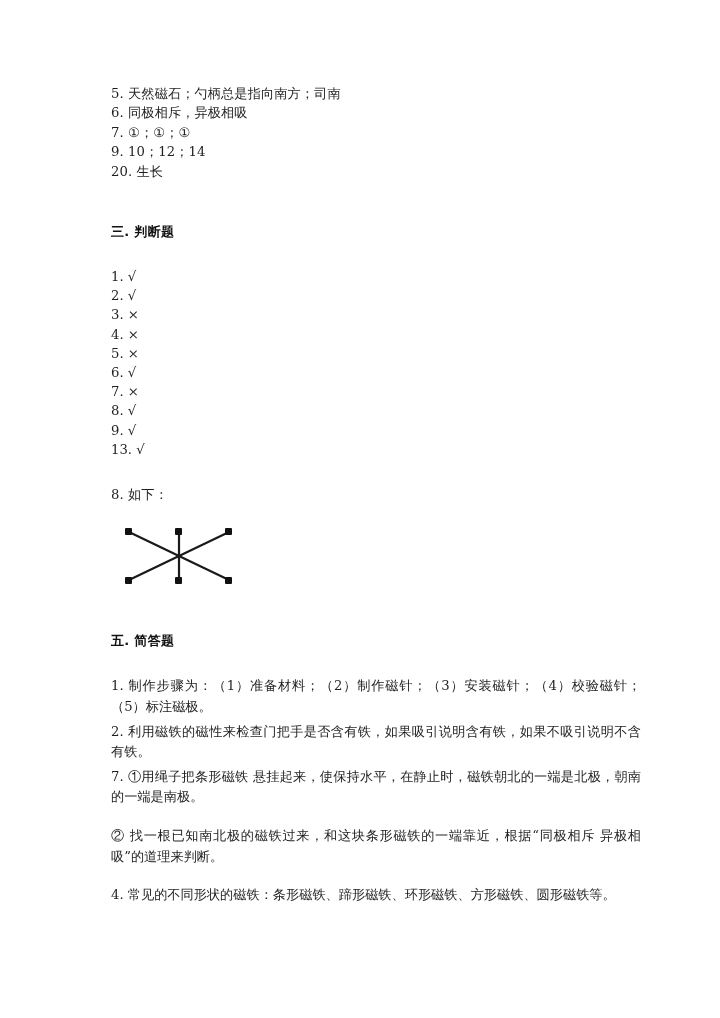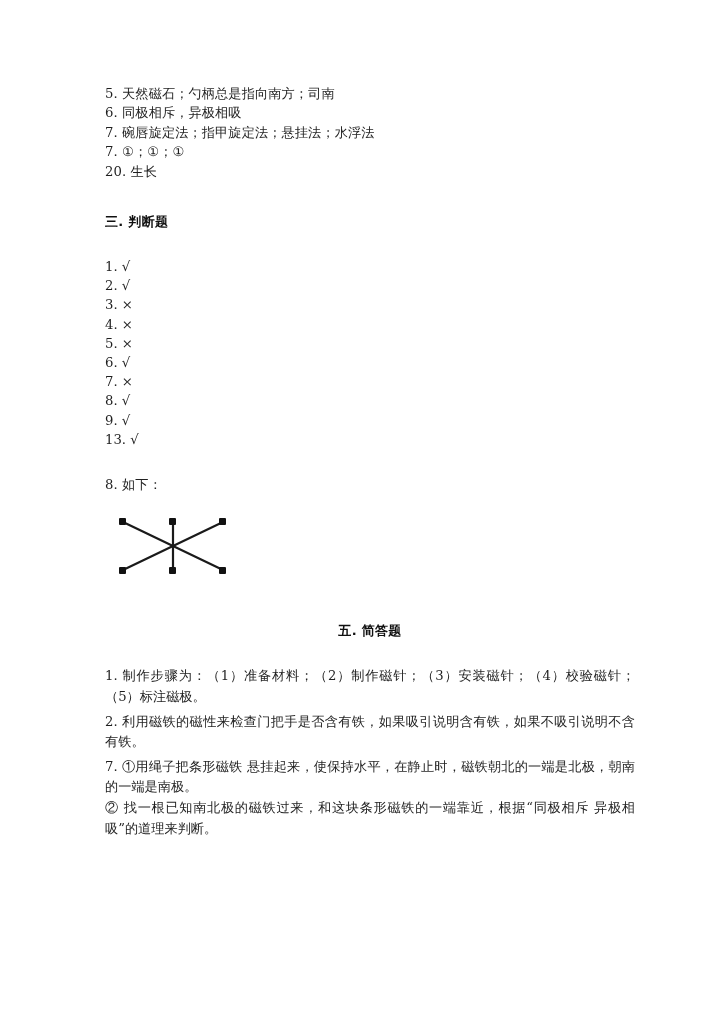--- a/index.html
+++ b/index.html
@@ -14,21 +14,21 @@
   .page {
     position: relative;
     width: 720px;
     height: 1018px;
     background: #ffffff;
     overflow: hidden;
     box-sizing: border-box;
   }
   .content {
     position: absolute;
-    left: 105px;
+    left: 111px;
     top: 84px;
     width: 530px;
   }
 
   
   .ans-line {
     font-size: 13.2px;
     line-height: 19.4px;
     color: #1f1f1f;
     white-space: pre;
@@ -53,45 +53,45 @@
   .para {
     font-size: 13.2px;
     line-height: 20.6px;
     color: #1f1f1f;
     text-align: justify;
     text-justify: inter-ideograph;
     margin: 0;
   }
 
   
-  .gap-sec-before { margin-top: 32px; }
+  .gap-sec-before { margin-top: 42px; }
   .gap-after-title { margin-top: 26px; }
-  .gap-md { }
+  .gap-md { margin-top: 18px; }
   .gap-xs { margin-top: 4px; }
 
   
   .diagram-wrap {
     margin-top: 22px;
     margin-left: 6px;
     width: 130px;
     height: 62px;
   }
   .diagram-wrap svg { display: block; }
 </style>
 </head>
 <body>
 
 <div class="page">
   <div class="content">
 
     <div>
       <div class="ans-line">5. 天然磁石；勺柄总是指向南方；司南</div>
       <div class="ans-line">6. 同极相斥，异极相吸</div>
-      <div class="ans-line">7. 碗唇旋定法；指甲旋定法；悬挂法；水浮法</div>
       <div class="ans-line">7. ①；①；①</div>
+      <div class="ans-line">9. 10；12；14</div>
       <div class="ans-line">20. 生长</div>
     </div>
 
     <div class="section-title gap-sec-before">三. 判断题</div>
 
     <div class="gap-after-title">
       <div class="tf-line">1. √</div>
       <div class="tf-line">2. √</div>
       <div class="tf-line">3. ×</div>
       <div class="tf-line">4. ×</div>
@@ -119,23 +119,24 @@
           <rect x="8" y="2" width="7" height="7" rx="1"></rect>
           <rect x="58" y="2" width="7" height="7" rx="1"></rect>
           <rect x="108" y="2" width="7" height="7" rx="1"></rect>
           <rect x="8" y="51" width="7" height="7" rx="1"></rect>
           <rect x="58" y="51" width="7" height="7" rx="1"></rect>
           <rect x="108" y="51" width="7" height="7" rx="1"></rect>
         </g>
       </svg>
     </div>
 
-    <div class="section-title" style="margin-top:44px;text-align:center;">五. 简答题</div>
+    <div class="section-title" style="margin-top:44px;">五. 简答题</div>
 
     <div class="gap-after-title">
       <p class="para">1. 制作步骤为：（1）准备材料；（2）制作磁针；（3）安装磁针；（4）校验磁针；（5）标注磁极。</p>
       <p class="para gap-xs">2. 利用磁铁的磁性来检查门把手是否含有铁，如果吸引说明含有铁，如果不吸引说明不含有铁。</p>
       <p class="para gap-xs">7. ①用绳子把条形磁铁 悬挂起来，使保持水平，在静止时，磁铁朝北的一端是北极，朝南的一端是南极。</p>
       <p class="para gap-md">② 找一根已知南北极的磁铁过来，和这块条形磁铁的一端靠近，根据“同极相斥 异极相吸”的道理来判断。</p>
+      <p class="para gap-md">4. 常见的不同形状的磁铁：条形磁铁、蹄形磁铁、环形磁铁、方形磁铁、圆形磁铁等。</p>
     </div>
 
   </div>
 </div>
 
 </body></html>

